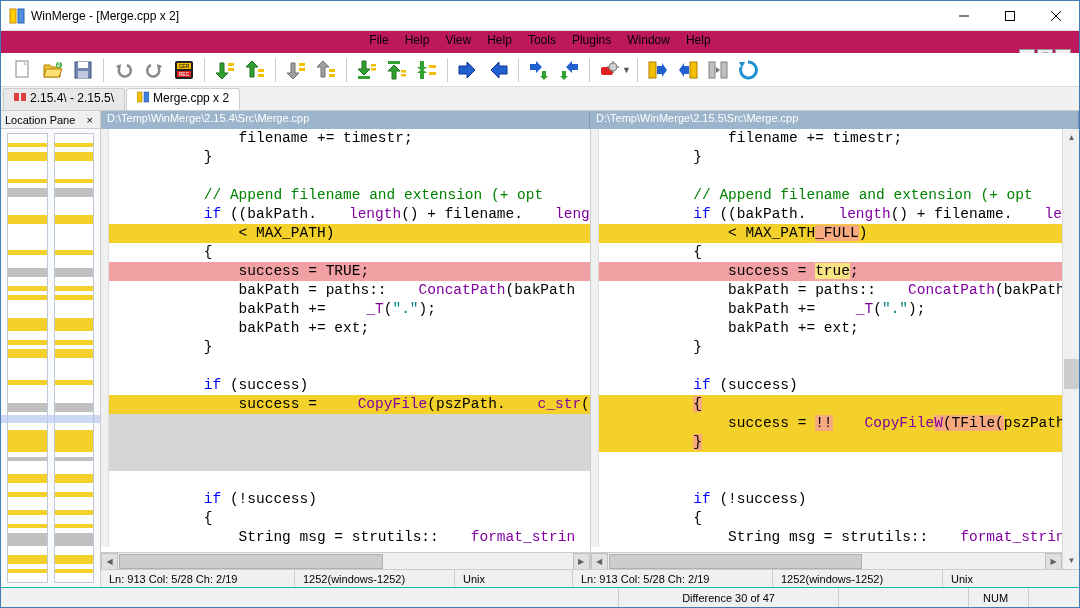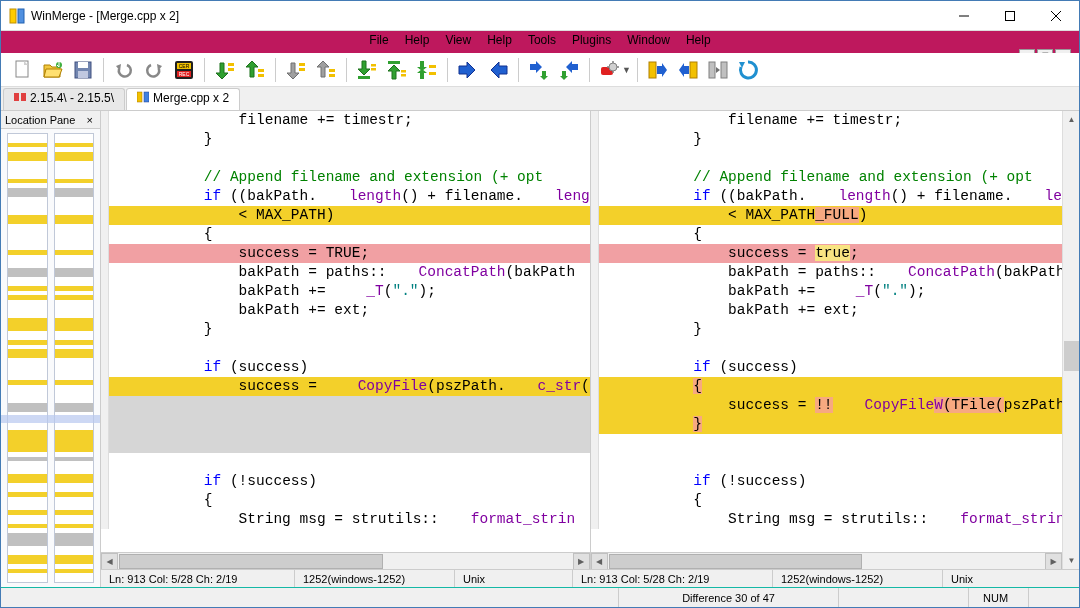--- a/index.html
+++ b/index.html
@@ -347,20 +347,24 @@
             <div class="loc-mark" style="top: 87%; height: 1%; background: rgb(243, 208, 42);"></div>
             <div class="loc-mark" style="top: 89%; height: 3%; background: rgb(192, 192, 192);"></div>
             <div class="loc-mark" style="top: 94%; height: 2%; background: rgb(243, 208, 42);"></div>
             <div class="loc-mark" style="top: 97%; height: 1%; background: rgb(243, 208, 42);"></div>
           </div>
         <div class="loc-indicator" style="top:62.5%;"></div>
       </div>
     </div>
 
     <div class="diff-row">
+      <div class="pane-headers">
+        <div class="pane-header">D:\Temp\WinMerge\2.15.4\Src\Merge.cpp</div>
+        <div class="pane-header">D:\Temp\WinMerge\2.15.5\Src\Merge.cpp</div>
+      </div>
       <div class="panes">
         <div class="pane">
           <div class="code" id="code-left"><div class="ln "><div class="gutter"></div><div class="txt">        filename += timestr;</div></div><div class="ln "><div class="gutter"></div><div class="txt">    }</div></div><div class="ln "><div class="gutter"></div><div class="txt"></div></div><div class="ln "><div class="gutter"></div><div class="txt">    <span class="cm">// Append filename and extension (+ opt</span></div></div><div class="ln "><div class="gutter"></div><div class="txt">    <span class="kw">if</span> ((bakPath.<span class="fn">length</span>() + filename.<span class="fn">length</span></div></div><div class="ln bg-yellow"><div class="gutter"></div><div class="txt">        &lt; MAX_PATH)</div></div><div class="ln "><div class="gutter"></div><div class="txt">    {</div></div><div class="ln bg-pink"><div class="gutter"></div><div class="txt">        success = TRUE;</div></div><div class="ln "><div class="gutter"></div><div class="txt">        bakPath = paths::<span class="fn">ConcatPath</span>(bakPath</div></div><div class="ln "><div class="gutter"></div><div class="txt">        bakPath += <span class="fn">_T</span>(<span class="str">"."</span>);</div></div><div class="ln "><div class="gutter"></div><div class="txt">        bakPath += ext;</div></div><div class="ln "><div class="gutter"></div><div class="txt">    }</div></div><div class="ln "><div class="gutter"></div><div class="txt"></div></div><div class="ln "><div class="gutter"></div><div class="txt">    <span class="kw">if</span> (success)</div></div><div class="ln bg-yellow"><div class="gutter"></div><div class="txt">        success = <span class="fn">CopyFile</span>(pszPath.<span class="fn">c_str</span>(),</div></div><div class="ln bg-gray"><div class="gutter"></div><div class="txt"></div></div><div class="ln bg-gray"><div class="gutter"></div><div class="txt"></div></div><div class="ln bg-gray"><div class="gutter"></div><div class="txt"></div></div><div class="ln "><div class="gutter"></div><div class="txt"></div></div><div class="ln "><div class="gutter"></div><div class="txt">    <span class="kw">if</span> (!success)</div></div><div class="ln "><div class="gutter"></div><div class="txt">    {</div></div><div class="ln "><div class="gutter"></div><div class="txt">        String msg = strutils::<span class="fn">format_strin</span></div></div></div>
           <div class="hscroll">
             <div class="hscroll-btn">◀</div>
             <div class="hscroll-track">
                 <div class="hscroll-thumb" style="left:1px;width:58%;"></div>
               </div>
             <div class="hscroll-btn">▶</div>
           </div>

